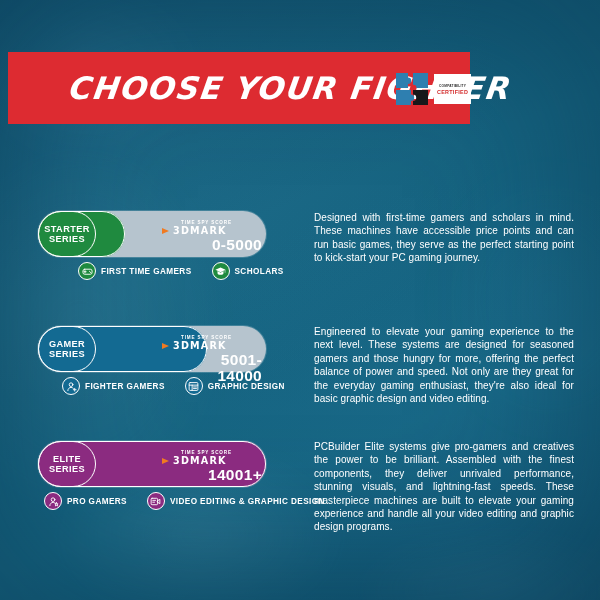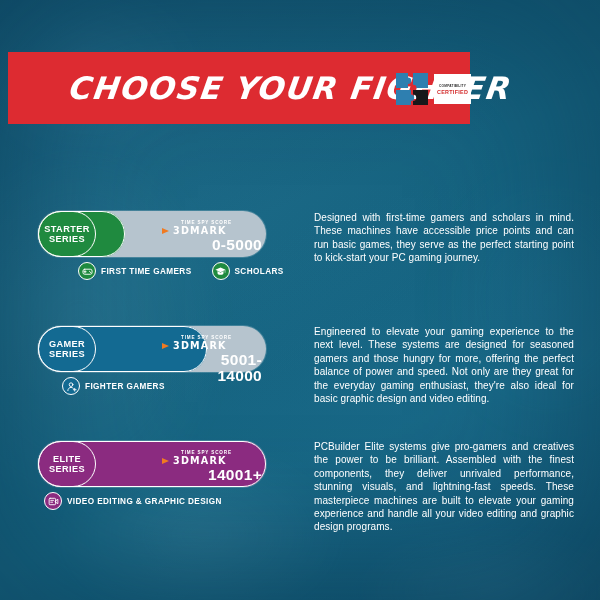--- a/index.html
+++ b/index.html
@@ -202,20 +202,32 @@
         <span class="tag-ic" id="tic-1-0" style="background: rgb(19, 106, 146);">
           <svg width="11" height="11" viewBox="0 0 24 24" fill="none" stroke="#fff" stroke-width="2" stroke-linecap="round">
             <circle cx="11" cy="8" r="4"></circle>
             <path d="M4 21 c0 -4.2 3.2 -7 7 -7 c2 0 3.8 .8 5 2.1"></path>
             <line x1="16" y1="19" x2="22" y2="19"></line>
             <line x1="19" y1="16" x2="19" y2="22"></line>
           </svg>
         </span>
         <span class="tag-lb">FIGHTER GAMERS</span>
       </div>
+      <div class="tag">
+        <span class="tag-ic" id="tic-1-1" style="background: rgb(19, 106, 146);">
+          <svg width="11" height="11" viewBox="0 0 24 24" fill="none" stroke="#fff" stroke-width="2" stroke-linecap="round">
+            <rect x="2.5" y="3.5" width="19" height="17" rx="2"></rect>
+            <line x1="2.5" y1="9" x2="21.5" y2="9"></line>
+            <line x1="9" y1="9" x2="9" y2="20.5"></line>
+            <line x1="12" y1="13" x2="18.5" y2="13"></line>
+            <line x1="12" y1="16.5" x2="18.5" y2="16.5"></line>
+          </svg>
+        </span>
+        <span class="tag-lb">GRAPHIC DESIGN</span>
+      </div>
     </div>
   </div>
 
   <div class="row row-elite">
     <div class="bar-wrap">
       <div class="track"></div>
       <div class="fill" id="fill-2" style="width: 228px; background: rgb(139, 43, 128);"></div>
       <div class="fill-ring" id="ring-2" style="width: 228px;"></div>
       <div class="series-badge">
         <span>ELITE</span>
@@ -225,20 +237,30 @@
         <div class="score-cap">TIME SPY SCORE</div>
         <div class="mark-row">
           <span class="mark-arrow"></span>
           <span class="mark-txt">3DMARK</span>
         </div>
         <div class="score-val">14001+</div>
       </div>
     </div>
     <div class="tags" style="left:44px;">
       <div class="tag">
+        <span class="tag-ic" id="tic-2-0" style="background: rgb(139, 43, 128);">
+          <svg width="11" height="11" viewBox="0 0 24 24" fill="none" stroke="#fff" stroke-width="2" stroke-linecap="round">
+            <circle cx="11" cy="8" r="4"></circle>
+            <path d="M4 21 c0 -4.2 3.2 -7 7 -7 c2.4 0 4.5 1.1 5.7 2.9"></path>
+            <path d="M18.5 14.5 l1.2 2.6 l2.3 .3 l-1.8 1.7 l.5 2.6 l-2.2 -1.3 l-2.2 1.3 l.5 -2.6 l-1.8 -1.7 l2.3 -.3 Z"></path>
+          </svg>
+        </span>
+        <span class="tag-lb">PRO GAMERS</span>
+      </div>
+      <div class="tag">
         <span class="tag-ic" id="tic-2-1" style="background: rgb(139, 43, 128);">
           <svg width="11" height="11" viewBox="0 0 24 24" fill="none" stroke="#fff" stroke-width="2" stroke-linecap="round">
             <rect x="2.5" y="5" width="14" height="14" rx="2"></rect>
             <path d="M16.5 10.5 L21.5 7.2 V16.8 L16.5 13.5 Z"></path>
             <line x1="6" y1="9.5" x2="12" y2="9.5"></line>
             <line x1="6" y1="13.5" x2="10" y2="13.5"></line>
           </svg>
         </span>
         <span class="tag-lb">VIDEO EDITING &amp; GRAPHIC DESIGN</span>
       </div>

